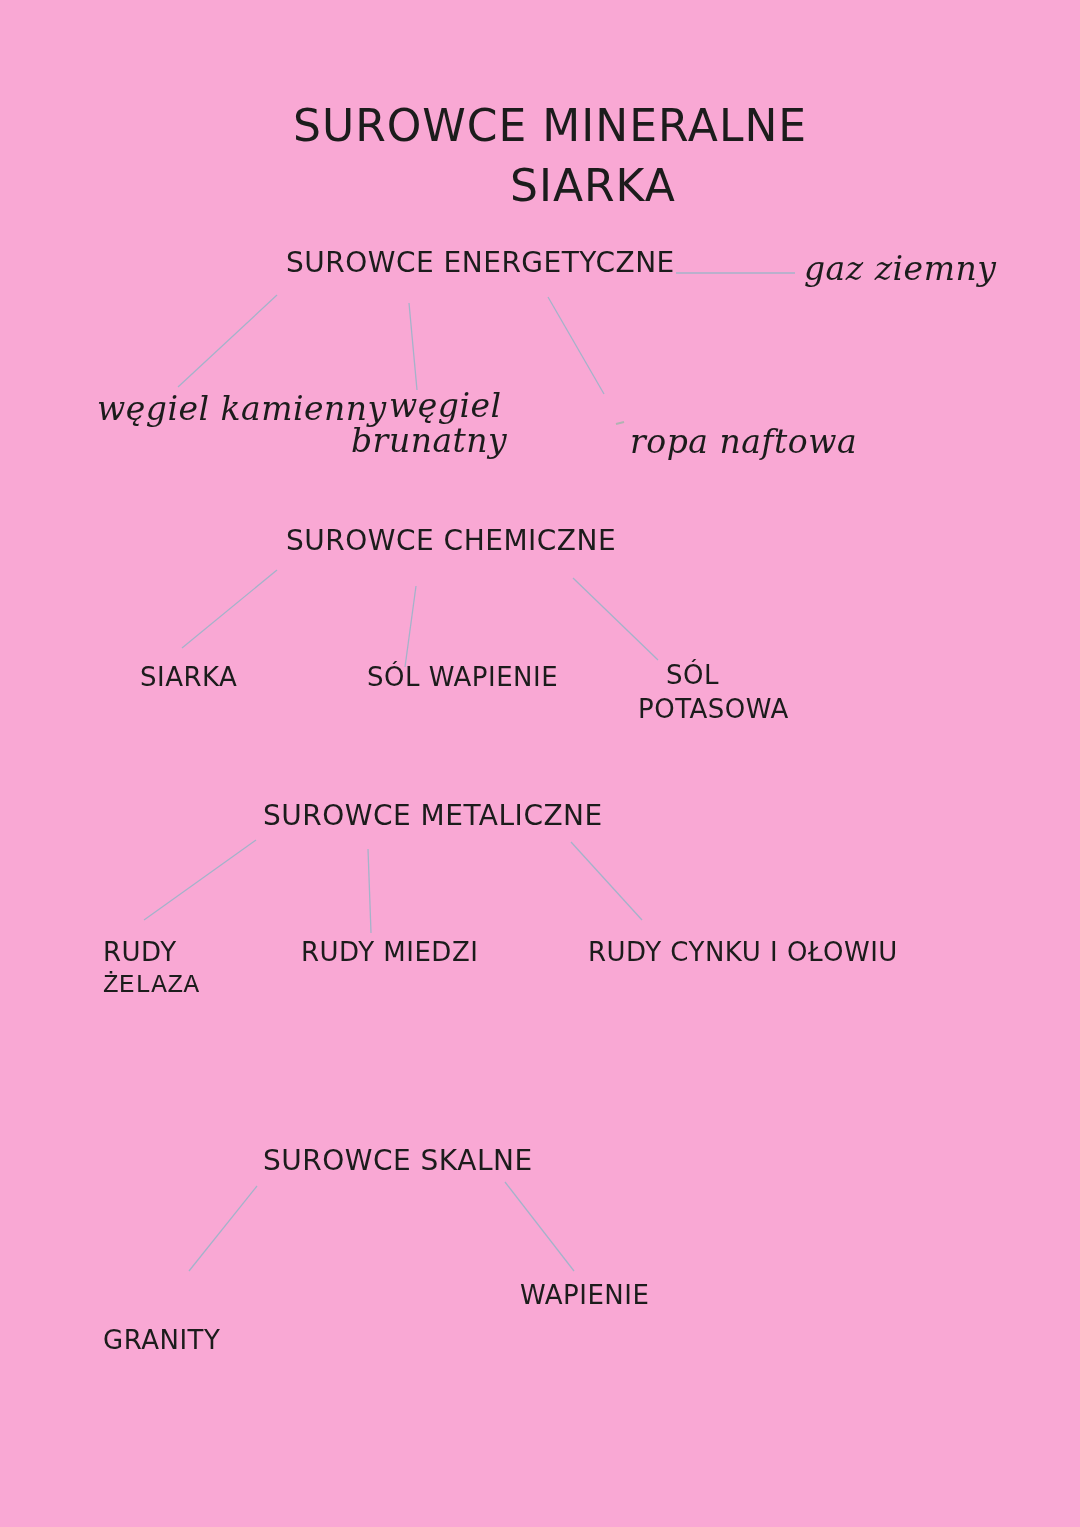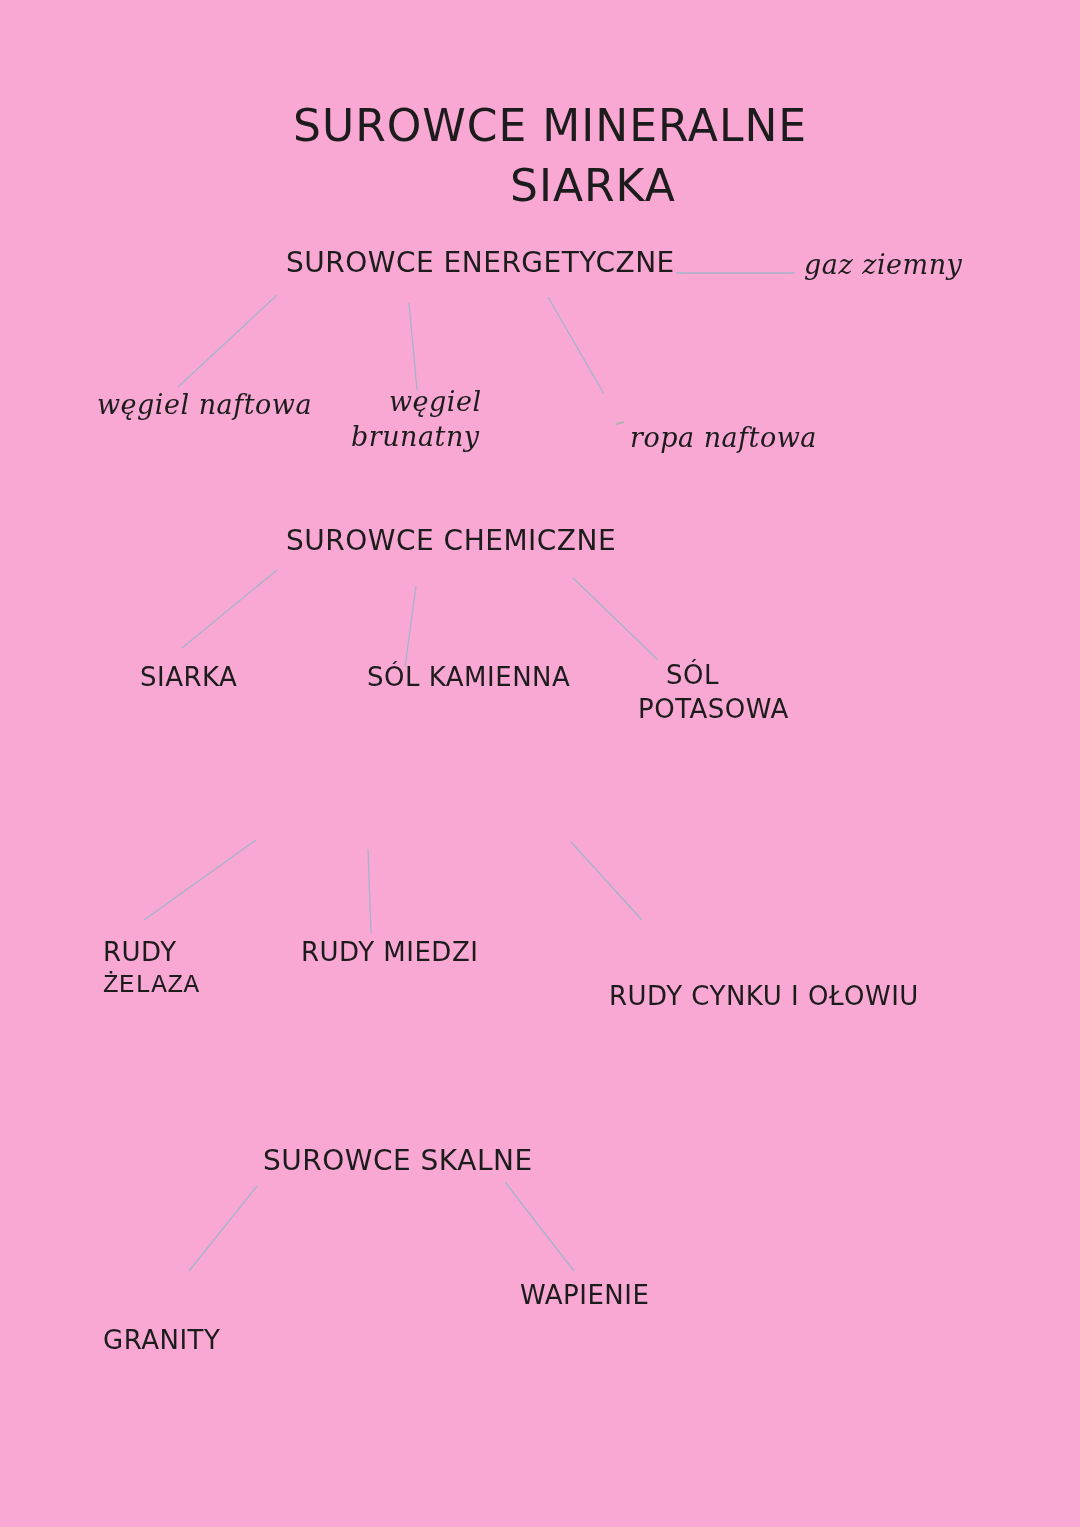--- a/index.html
+++ b/index.html
@@ -39,21 +39,21 @@
   }
   .sec {
     font-size: 28px;
     letter-spacing: 0.5px;
   }
   .leaf {
     font-size: 26px;
     letter-spacing: 0.5px;
   }
   .hand {
-    font-size: 27px;
+    font-size: 33px;
     letter-spacing: 0.5px;
   }
 </style>
 </head>
 <body>
 
 <div class="page">
 
   <svg class="connectors" width="1080" height="1527" viewBox="0 0 1080 1527" xmlns="http://www.w3.org/2000/svg">
     <g stroke="#a4b3ca" stroke-width="1.3" fill="none">
@@ -70,34 +70,35 @@
       <line x1="257" y1="1186" x2="189" y2="1271"></line>
       <line x1="505" y1="1182" x2="574" y2="1271"></line>
     </g>
     <line x1="616" y1="424" x2="624" y2="422" stroke="#b2b2b2" stroke-width="2"></line>
   </svg>
 
   <div class="t print title" style="left:293px; top:100px;">SUROWCE MINERALNE</div>
   <div class="t print title" style="left:510px; top:160px;">SIARKA</div>
 
   <div class="t print sec" style="left:286px; top:246px;">SUROWCE ENERGETYCZNE</div>
-  <div class="t script hand" style="left:97px; top:389px;">węgiel naftowa</div>
+  <div class="t script hand" style="left:97px; top:389px;">węgiel kamienny</div>
   <div class="t script hand" style="left:389px; top:386px;">węgiel</div>
   <div class="t script hand" style="left:351px; top:421px;">brunatny</div>
   <div class="t script hand" style="left:630px; top:422px;">ropa naftowa</div>
   <div class="t script hand" style="left:804px; top:249px;">gaz ziemny</div>
 
   <div class="t print sec" style="left:286px; top:524px;">SUROWCE CHEMICZNE</div>
   <div class="t print leaf" style="left:140px; top:662px;">SIARKA</div>
-  <div class="t print leaf" style="left:367px; top:662px;">SÓL KAMIENNA</div>
+  <div class="t print leaf" style="left:367px; top:662px;">SÓL WAPIENIE</div>
   <div class="t print leaf" style="left:666px; top:660px;">SÓL</div>
   <div class="t print leaf" style="left:638px; top:694px;">POTASOWA</div>
 
+  <div class="t print sec" style="left:263px; top:799px;">SUROWCE METALICZNE</div>
   <div class="t print leaf" style="left:103px; top:937px;">RUDY</div>
   <div class="t print leaf" style="left:103px; top:970px;font-family:Liberation Mono, monospace;">ŻELAZA</div>
   <div class="t print leaf" style="left:301px; top:937px;">RUDY MIEDZI</div>
-  <div class="t print leaf" style="left:609px; top:937px;margin-top:44px;">RUDY CYNKU I OŁOWIU</div>
+  <div class="t print leaf" style="left:588px; top:937px;">RUDY CYNKU I OŁOWIU</div>
 
   <div class="t print sec" style="left:263px; top:1144px;">SUROWCE SKALNE</div>
   <div class="t print leaf" style="left:103px; top:1280px;margin-top:45px;">GRANITY</div>
   <div class="t print leaf" style="left:520px; top:1280px;">WAPIENIE</div>
 
 </div>
 
 </body></html>

